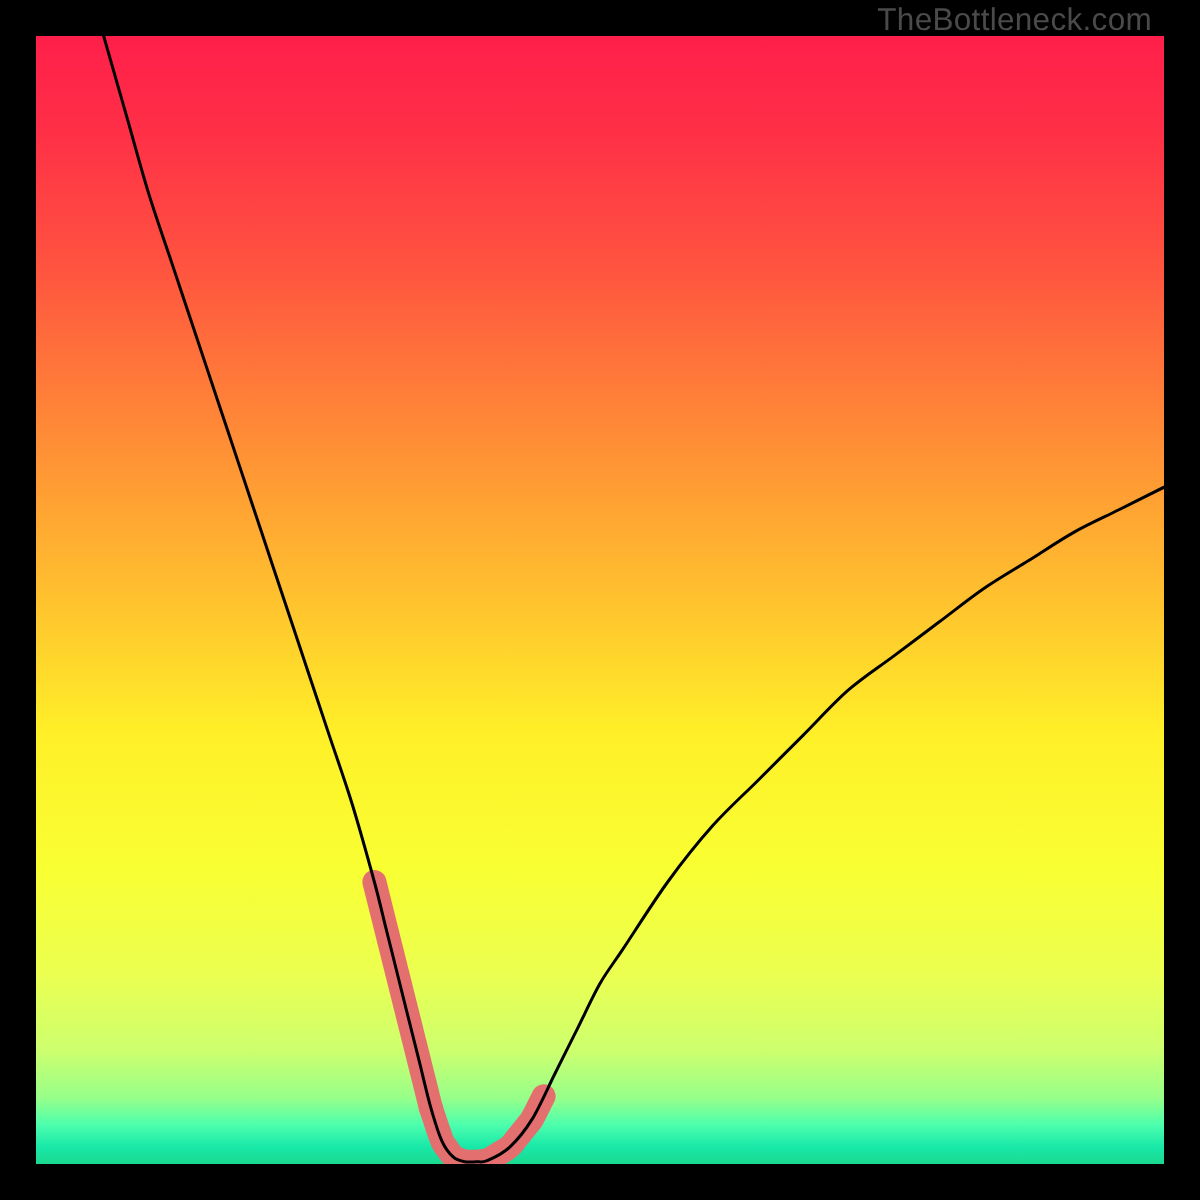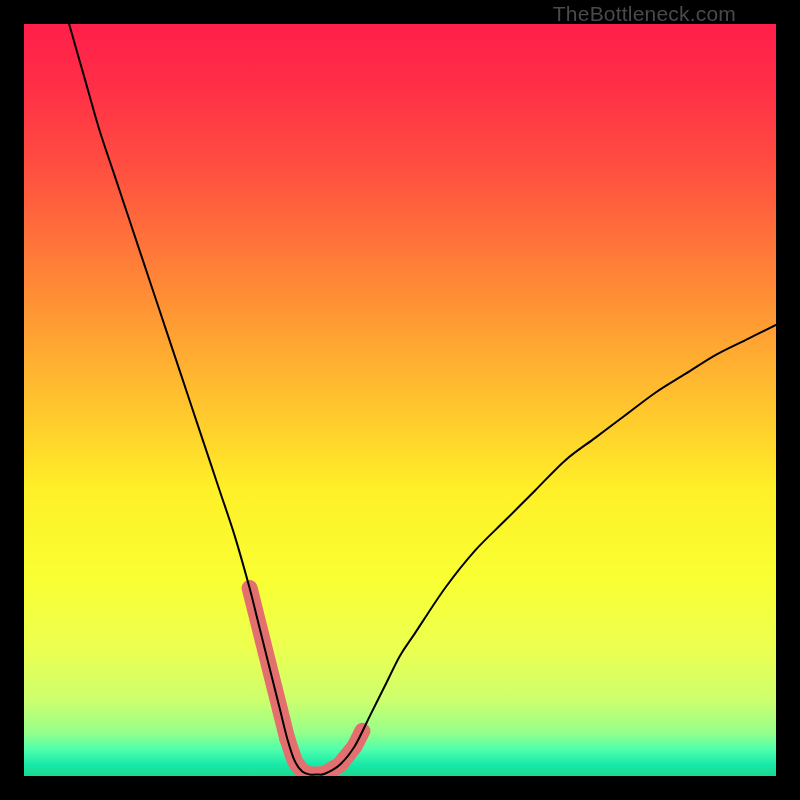--- a/index.html
+++ b/index.html
@@ -9,20 +9,21 @@
     height: 800px;
     overflow: hidden;
     background: #000;
     font-family: Arial, Helvetica, sans-serif;
   }
   .frame {
     position: absolute;
     top: 0; left: 0;
     width: 744px; height: 800px;
     background: #000;
+    padding-left: 32px;
   }
   .plot {
     position: absolute;
     top: 24px;
     left: 24px;
     width: 752px;
     height: 752px;
   }
   .watermark {
     position: absolute;

